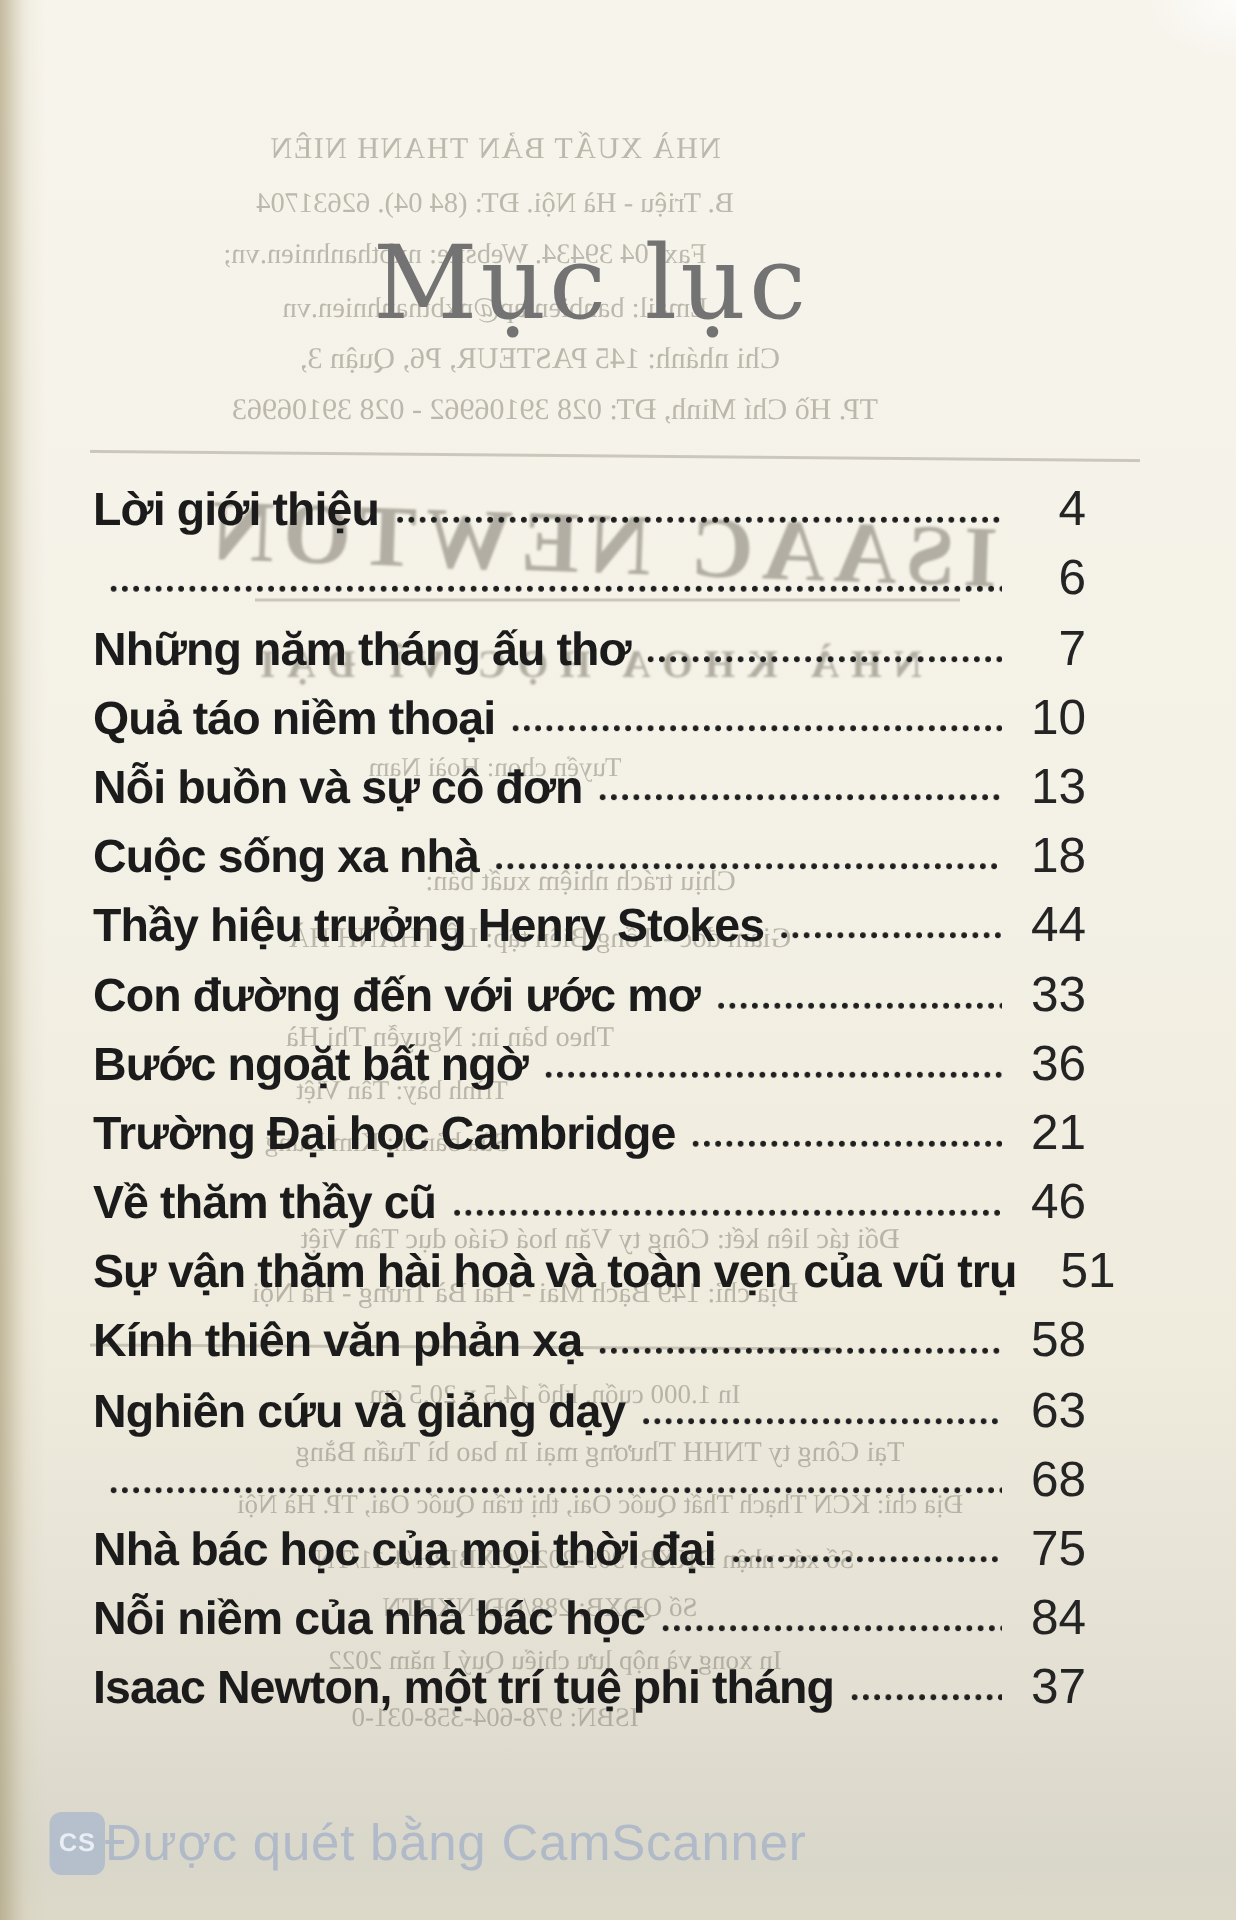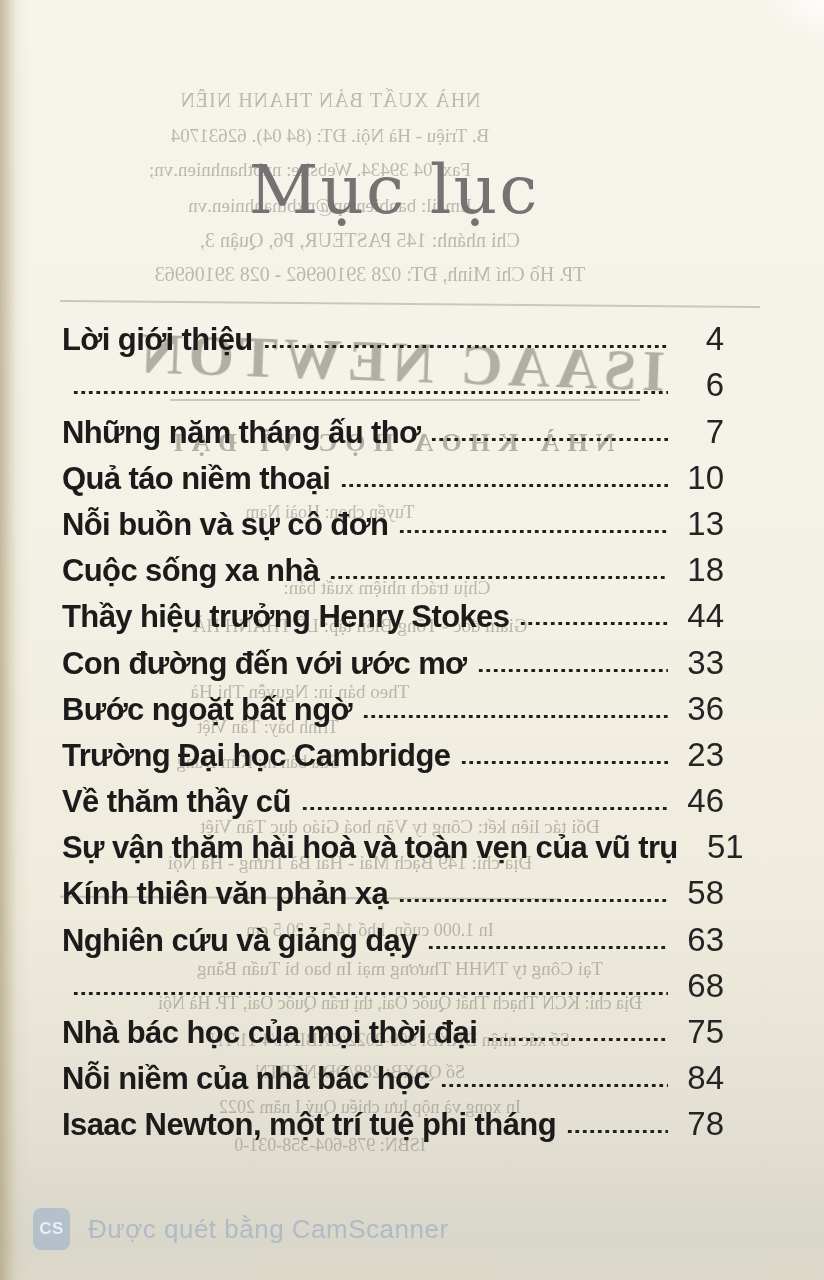--- a/index.html
+++ b/index.html
@@ -79,33 +79,33 @@
   .toc-page{
     flex:0 0 auto;
     min-width:50px;
     text-align:right;
     font-size:33px;font-weight:400;
     color:#242424;
   }
   
   .watermark{
     position:absolute;left:33px;top:1208px;z-index:4;
-    display:flex;align-items:center;gap:18px;
+    display:flex;align-items:center;gap:0;
   }
   .wm-icon{
     width:37px;height:42px;
     border-radius:8px;
     background:rgba(128,158,206,0.42);
     color:rgba(242,246,250,0.85);
     font-size:17px;font-weight:700;
     display:flex;align-items:center;justify-content:center;
     letter-spacing:0.5px;
   }
   .wm-text{
-    font-size:26px;
+    font-size:34px;
     color:rgba(164,177,198,0.78);
     letter-spacing:0.5px;
   }
 </style>
 </head>
 <body>
 
 <div class="page-edge"></div>
 <div class="corner-shade"></div>
 
@@ -181,21 +181,21 @@
         <span class="toc-page">33</span>
       </div>
       <div class="toc-row">
         <span class="toc-title">Bước ngoặt bất ngờ</span>
         <span class="toc-leader"></span>
         <span class="toc-page">36</span>
       </div>
       <div class="toc-row">
         <span class="toc-title">Trường Đại học Cambridge</span>
         <span class="toc-leader"></span>
-        <span class="toc-page">23</span>
+        <span class="toc-page">21</span>
       </div>
       <div class="toc-row">
         <span class="toc-title">Về thăm thầy cũ</span>
         <span class="toc-leader"></span>
         <span class="toc-page">46</span>
       </div>
       <div class="toc-row">
         <span class="toc-title">Sự vận thăm hài hoà và toàn vẹn của vũ trụ</span>
         <span class="toc-leader"></span>
         <span class="toc-page">51</span>
@@ -220,21 +220,21 @@
         <span class="toc-page">75</span>
       </div>
       <div class="toc-row">
         <span class="toc-title">Nỗi niềm của nhà bác học</span>
         <span class="toc-leader"></span>
         <span class="toc-page">84</span>
       </div>
       <div class="toc-row">
         <span class="toc-title">Isaac Newton, một trí tuệ phi tháng</span>
         <span class="toc-leader"></span>
-        <span class="toc-page">78</span>
+        <span class="toc-page">37</span>
       </div>
     </div>
 </div>
 
 <div class="watermark">
   <span class="wm-icon">CS</span>
   <span class="wm-text">Được quét bằng CamScanner</span>
 </div>
 
 </body></html>

